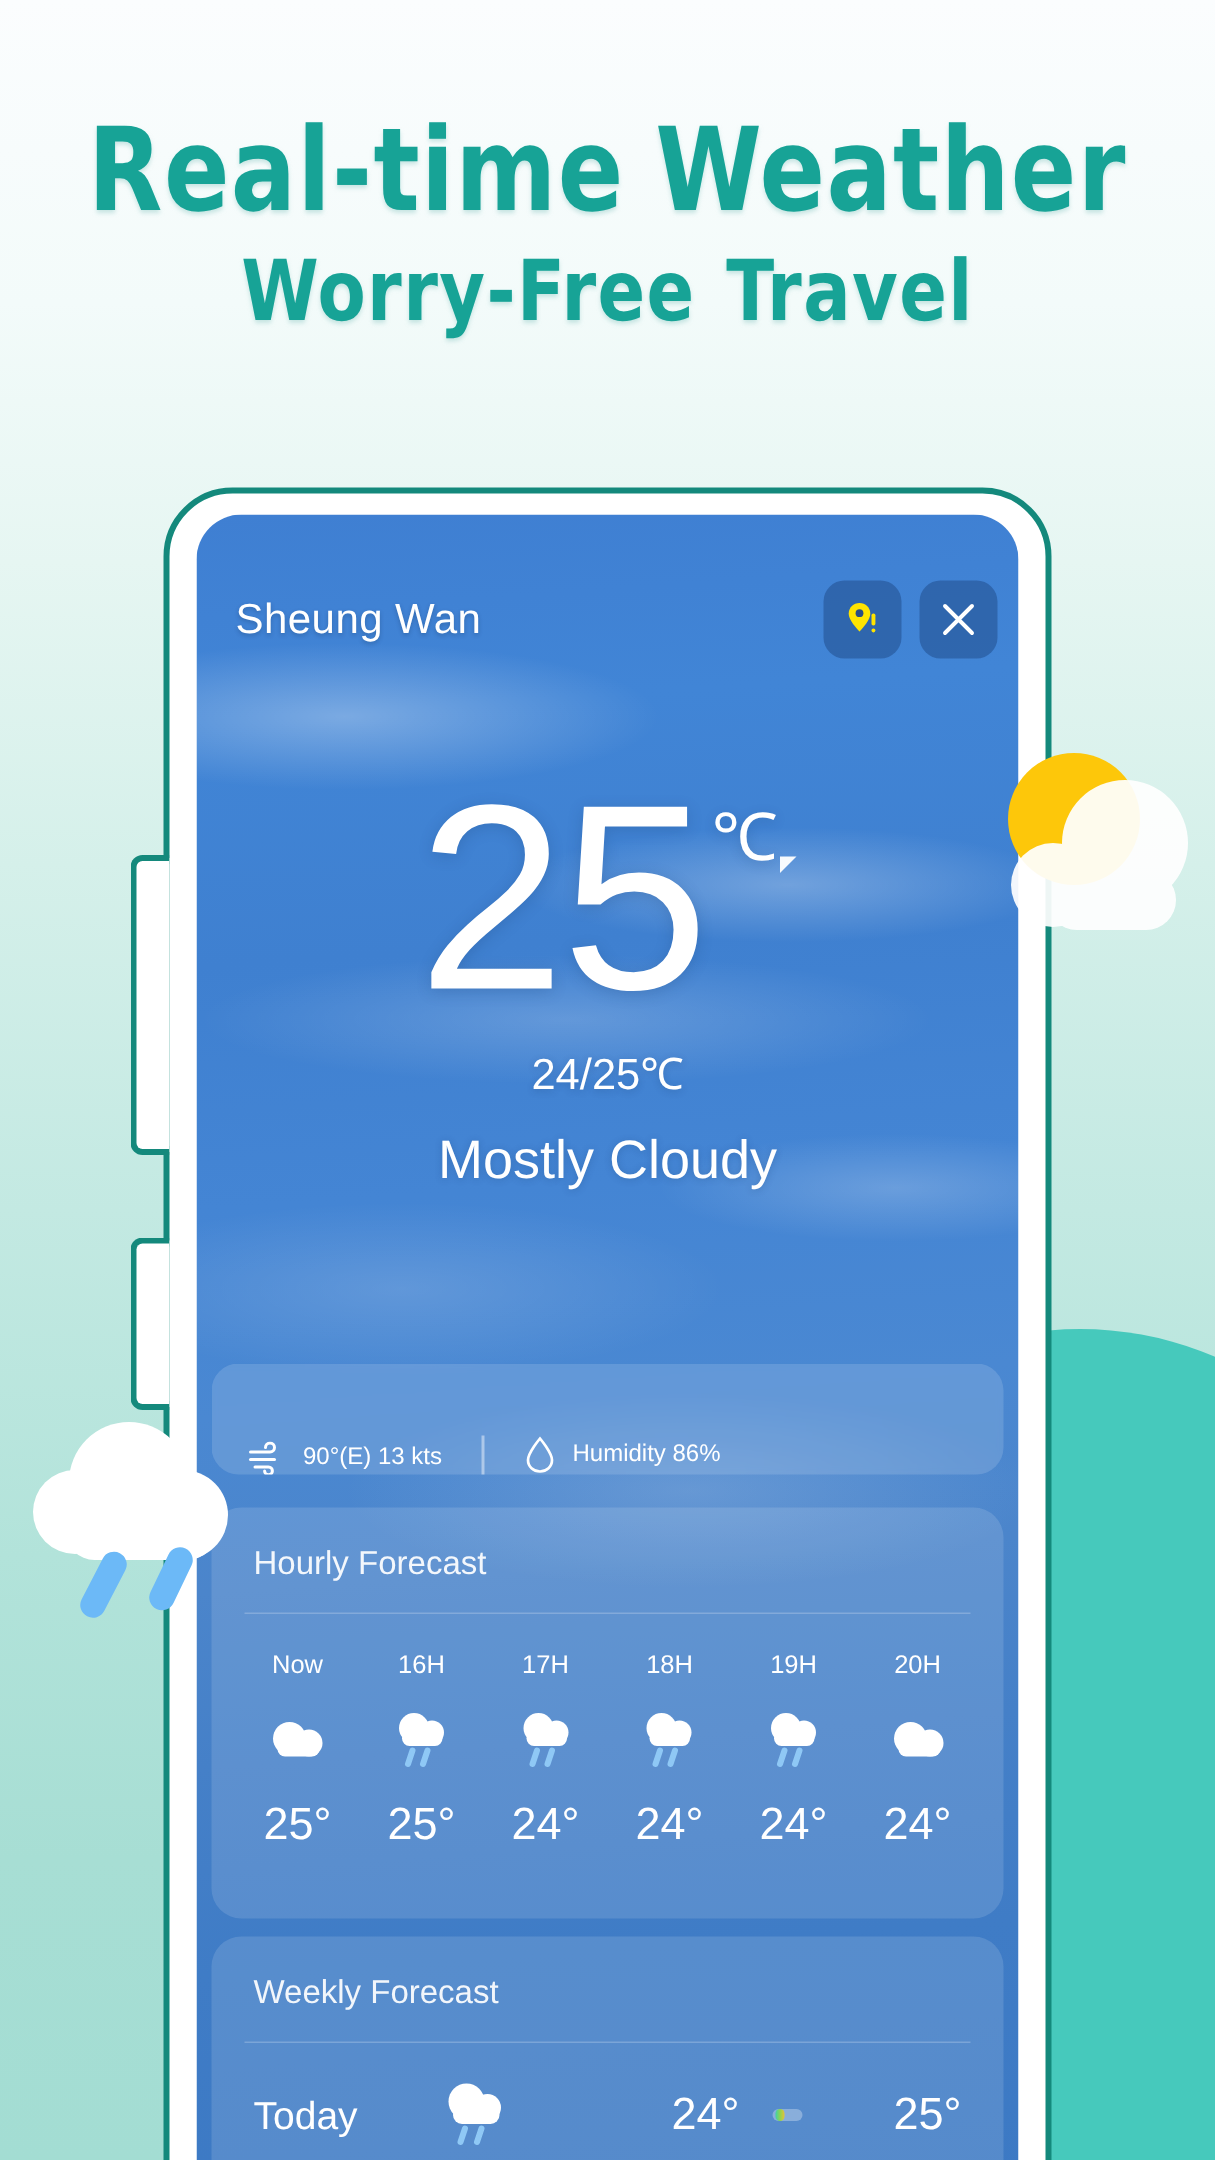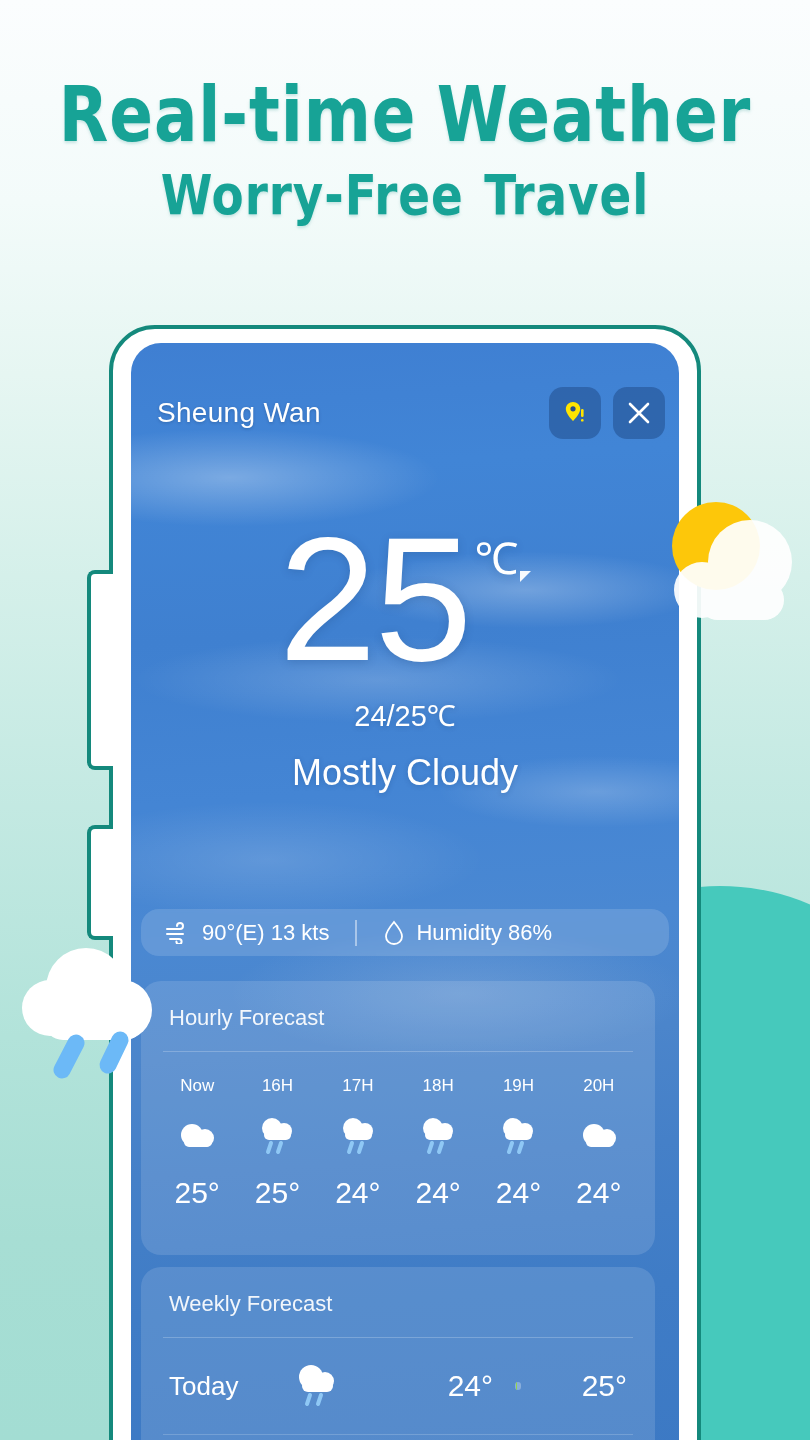--- a/index.html
+++ b/index.html
@@ -163,41 +163,41 @@
     text-shadow:0 1px 5px rgba(25,60,110,.25);
   }
   .cond{
     font-size:36px; font-weight:400; margin-top:18px;
     text-shadow:0 1px 5px rgba(25,60,110,.25);
   }
 
   
   .meta{
     position:absolute; left:10px; right:10px; top:566px;
-    height:47px; border-radius:18px;
+    height:74px; border-radius:18px;
     background:rgba(255,255,255,.14);
-    display:flex; align-items:center;
+    display:flex; align-items:flex-end;
     padding:0 24px; gap:14px;
-    color:#fff; font-size:22px;
+    color:#fff; font-size:16px;
     z-index:5;
     backdrop-filter:blur(2px);
   }
   .meta .divider{
     width:2px; height:26px;
     background:rgba(255,255,255,.45);
     margin:0 12px;
   }
   .meta .mitem{ display:flex; align-items:center; gap:11px; white-space:nowrap; }
 
   
   .card{
-    position:absolute; left:10px; right:24px;
+    position:absolute; left:10px; right:10px;
     border-radius:20px;
     background:rgba(255,255,255,.13);
-    color:#fff; z-index:5;
+    color:#fff; z-index:5;margin-top:24px;
   }
   .card-hourly{ top:638px; height:274px; }
   .card-weekly{ top:924px; bottom:0; border-radius:20px 20px 0 0;}
   .card-title{
     font-size:22px; padding:24px 28px 0 28px; color:rgba(255,255,255,.92);
   }
   .card-rule{
     height:1px; background:rgba(255,255,255,.22);
     margin:20px 22px 0 22px;
   }

